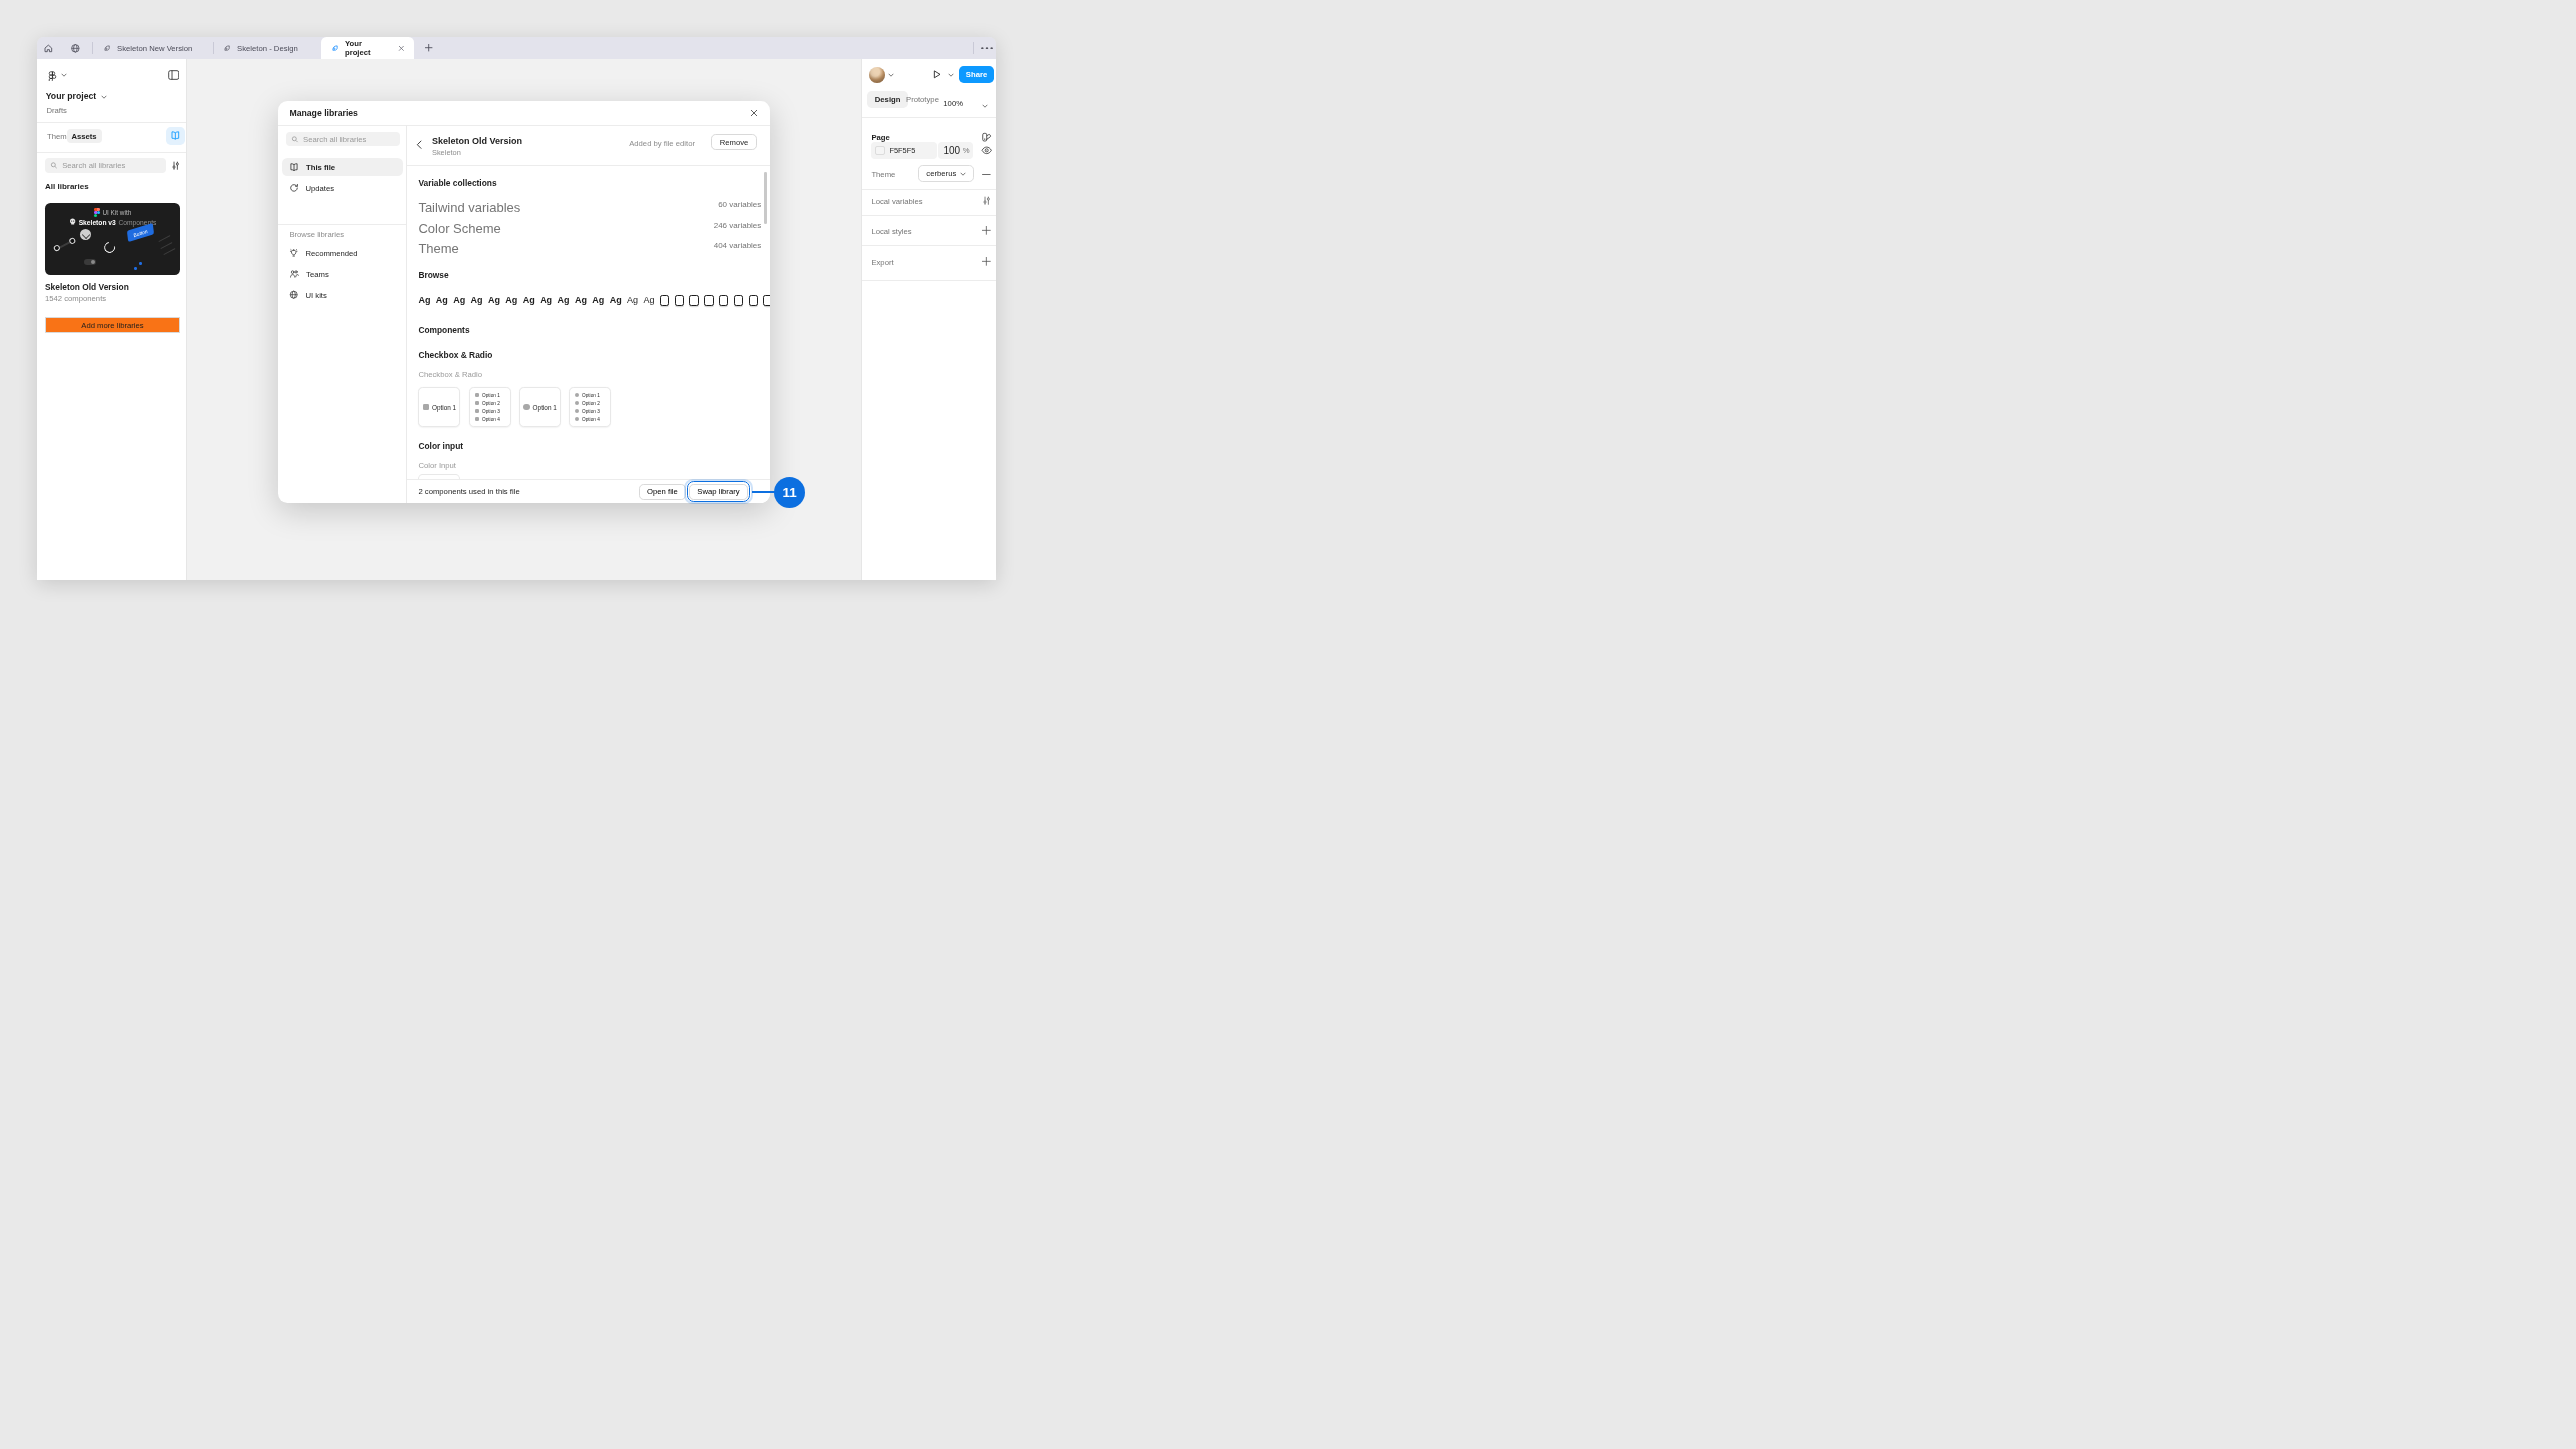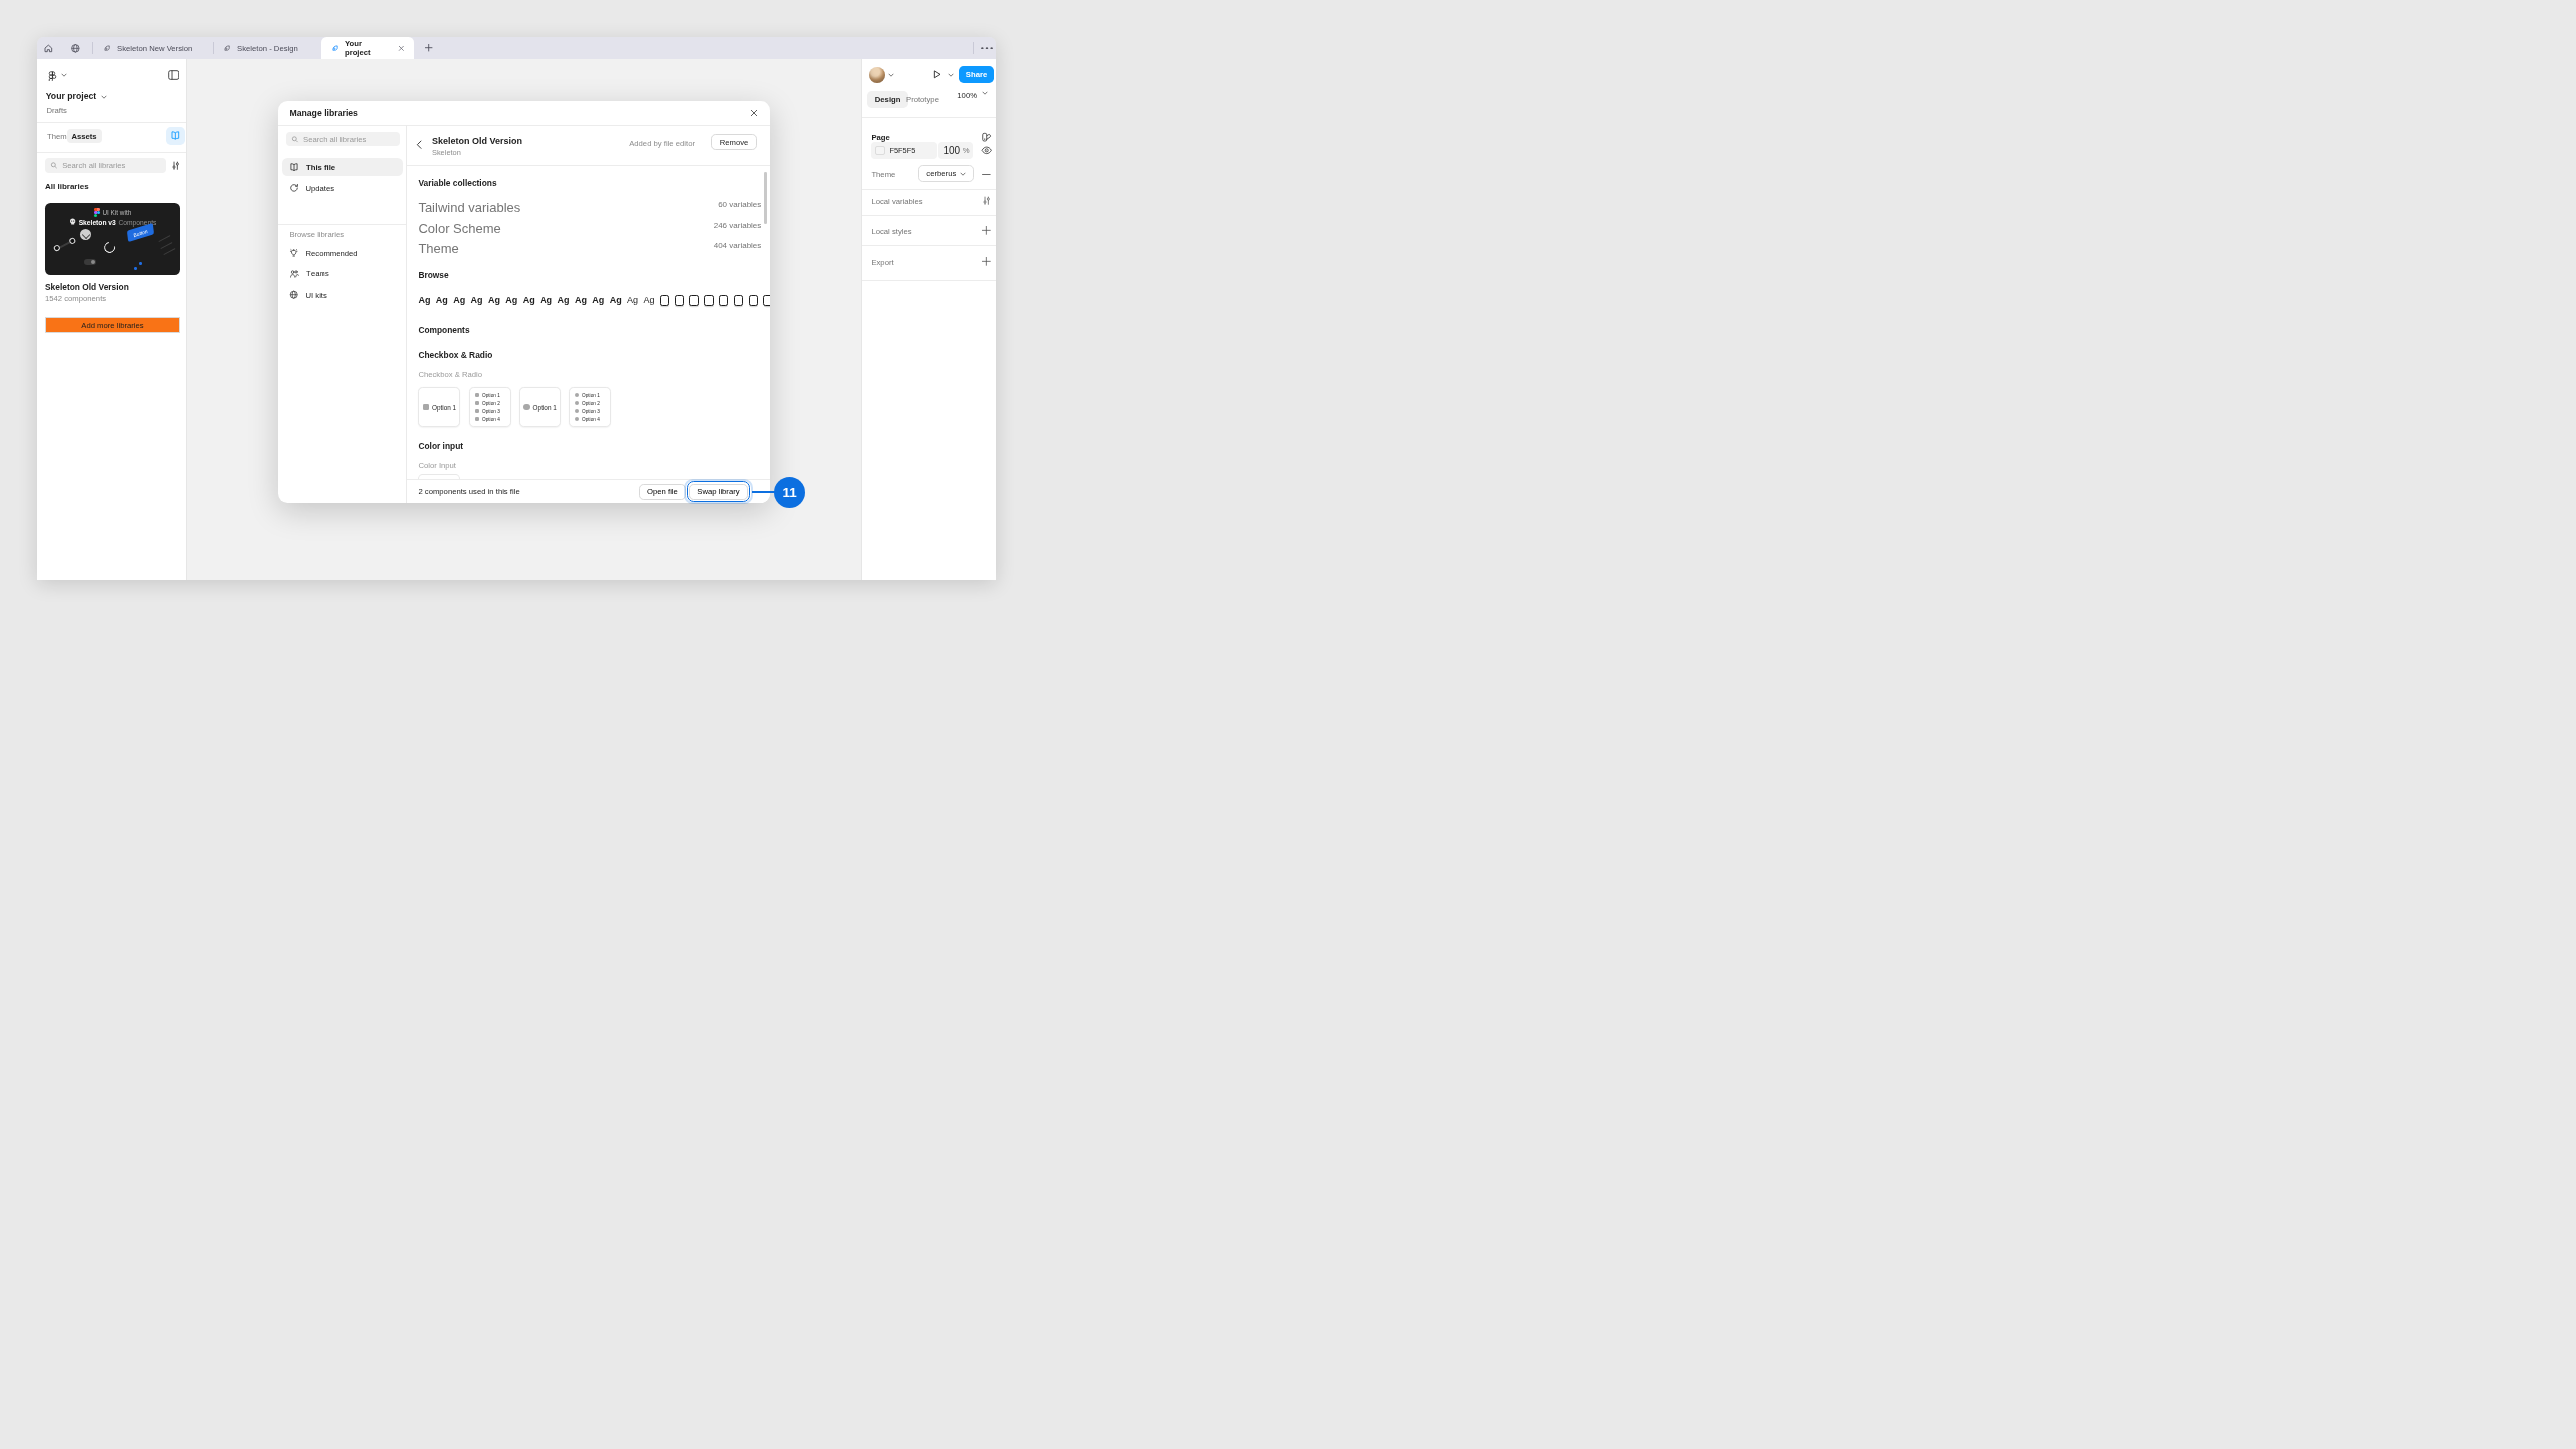--- a/index.html
+++ b/index.html
@@ -57,21 +57,21 @@
   .blue-dot { position:absolute; width:2.7px; height:2.7px; border-radius:50%; background:#1f6ce0; }
   .tick { position:absolute; width:13.4px; height:1.3px; background:#3c3c3c; transform:rotate(-28deg); border-radius:0.7px; }
   .lib-name { position:absolute; left:8px; top:223px; font-size:8.4px; font-weight:700; }
   .lib-count { position:absolute; left:8px; top:235px; color:#8c8c8c; }
   .add-btn { position:absolute; left:8px; top:258px; width:135px; height:16px; background:#f97316; border:0.7px solid #d9d9d9; border-radius:0; display:flex; align-items:center; justify-content:center; cursor:pointer; }
 
   
   .share-btn { position:absolute; left:97px; top:6.7px; width:35px; height:17.4px; background:#0d99ff; color:#fff; font-weight:600; border-radius:4.7px; display:flex; align-items:center; justify-content:center; cursor:pointer; }
   .design-pill { position:absolute; left:5.4px; top:32px; height:17px; padding:0 7.4px; display:flex; align-items:center; font-weight:600; background:#f0f0f0; border-radius:4.7px; cursor:pointer; }
   .proto-tab { position:absolute; left:44px; top:32px; height:17px; display:flex; align-items:center; color:#757575; cursor:pointer; }
-  .zoom-ctl { position:absolute; right:8px; top:32px; height:17px; display:flex; align-items:flex-start; gap:5px; cursor:pointer; }
+  .zoom-ctl { position:absolute; right:8px; top:32px; height:17px; display:flex; align-items:flex-end; gap:19px; cursor:pointer; }
   .prow-label { color:#757575; }
   .inp-grp { position:absolute; background:#f3f3f3; border-radius:4px; display:flex; align-items:center; }
   .swatch { width:9.4px; height:9.4px; background:#f5f5f5; border:0.7px solid #dcdcdc; border-radius:2px; }
   .hexinp { border:none; background:transparent; outline:none; width:35px; font-family:inherit; font-size:7.4px; color:#1e1e1e; }
   .opinp  { border:none; background:transparent; outline:none; width:17.4px; font-family:inherit; font-size:10px; color:#1e1e1e; text-align:right; }
   .theme-select { position:absolute; left:56px; top:106px; width:56px; height:17.4px; border:0.7px solid #dcdcdc; border-radius:4.7px; display:flex; align-items:center; justify-content:center; gap:3.4px; cursor:pointer; }
   .icon-btn { display:flex; align-items:center; justify-content:center; cursor:pointer; }
 
   
   .modal { position:absolute; left:241px; top:64px; width:492px; height:402px; background:#fff; border-radius:9.4px;
@@ -364,21 +364,21 @@
       <div class="mnav" style="top:119px;">
         <svg width="9.4" height="10" viewBox="0 0 15 16">
             <g fill="none" stroke="#1e1e1e" stroke-width="1.1" stroke-linecap="round">
               <path d="M7.5 3.2a3.6 3.6 0 0 1 2 6.6c-.5.4-.8.9-.8 1.4H6.3c0-.5-.3-1-.8-1.4a3.6 3.6 0 0 1 2-6.6Z"></path>
               <path d="M6.3 13h2.4"></path>
               <path d="M2.2 5.2h.8M12 5.2h.8M3 2.6l.5.4M12 2.6l-.5.4"></path>
             </g>
           </svg>
         <span>Recommended</span>
       </div>
-      <div class="mnav" style="top:140px;font-family:Liberation Mono, monospace;">
+      <div class="mnav" style="top:140px;">
         <svg width="10" height="9.4" viewBox="0 0 16 15">
             <g fill="none" stroke="#1e1e1e" stroke-width="1.1" stroke-linecap="round">
               <circle cx="5.8" cy="5" r="2.1"></circle>
               <path d="M2.4 13c0-2.5 1.5-4 3.4-4s3.4 1.5 3.4 4"></path>
               <circle cx="11.3" cy="4.6" r="1.8"></circle>
               <path d="M10.8 12.5c.1-2.3 1.1-3.5 2.7-3.5.9 0 1.7.4 2.1 1.2"></path>
             </g>
           </svg>
         <span>Teams</span>
       </div>

